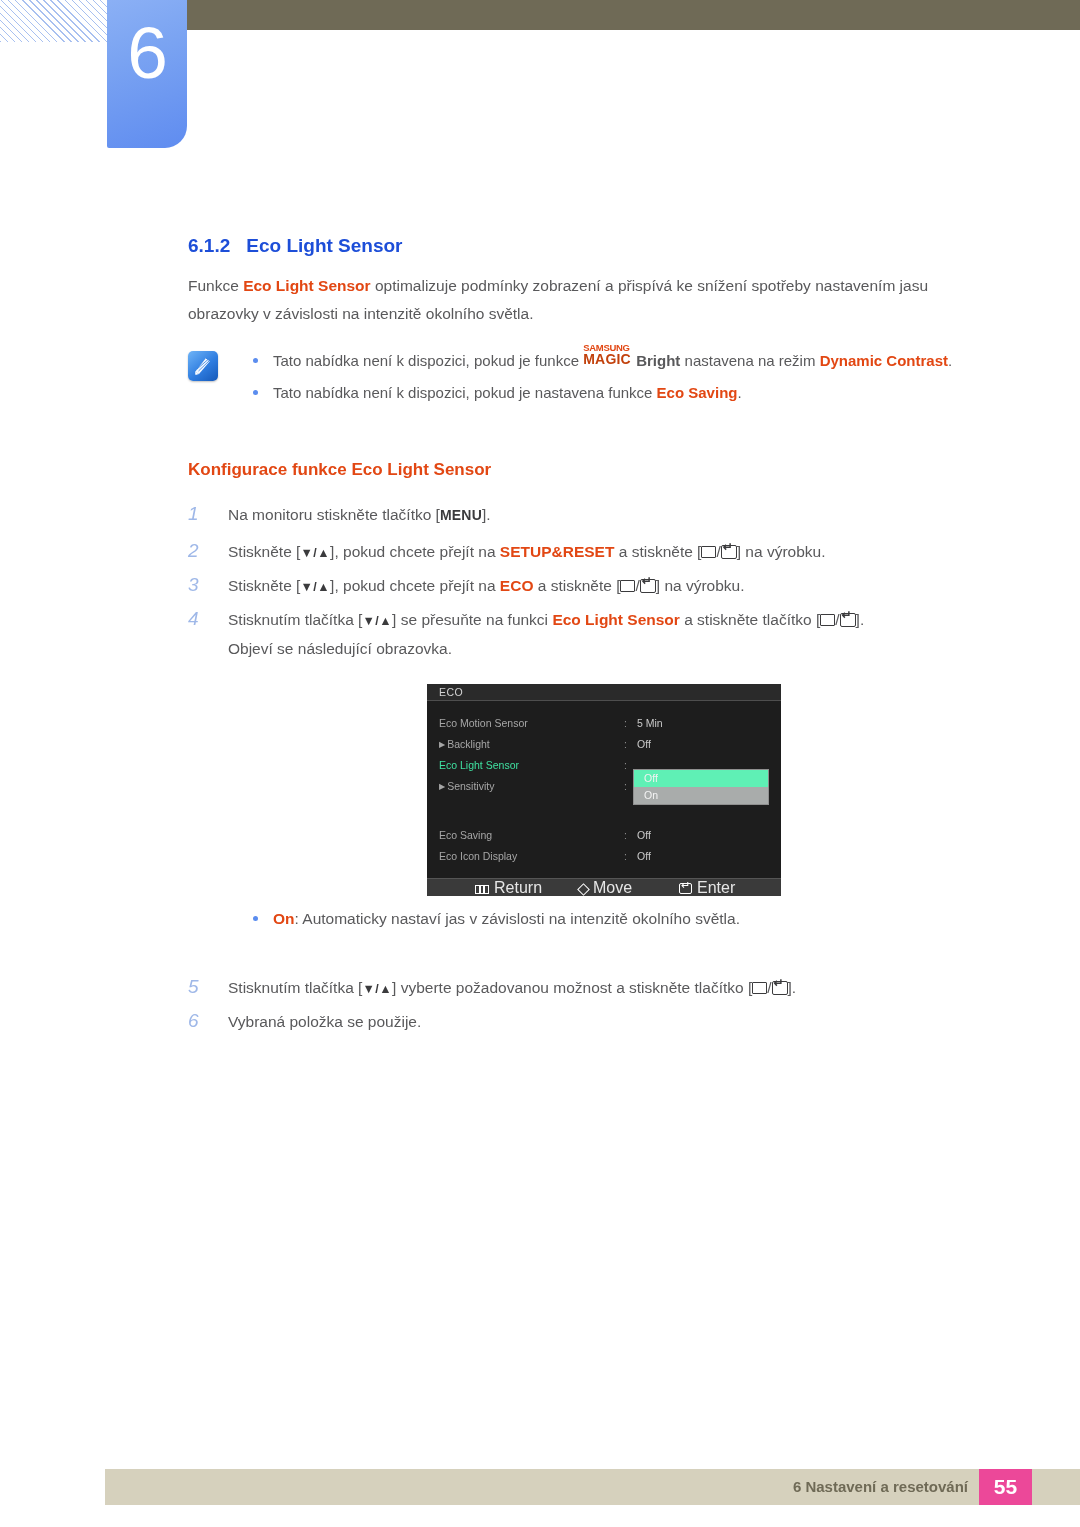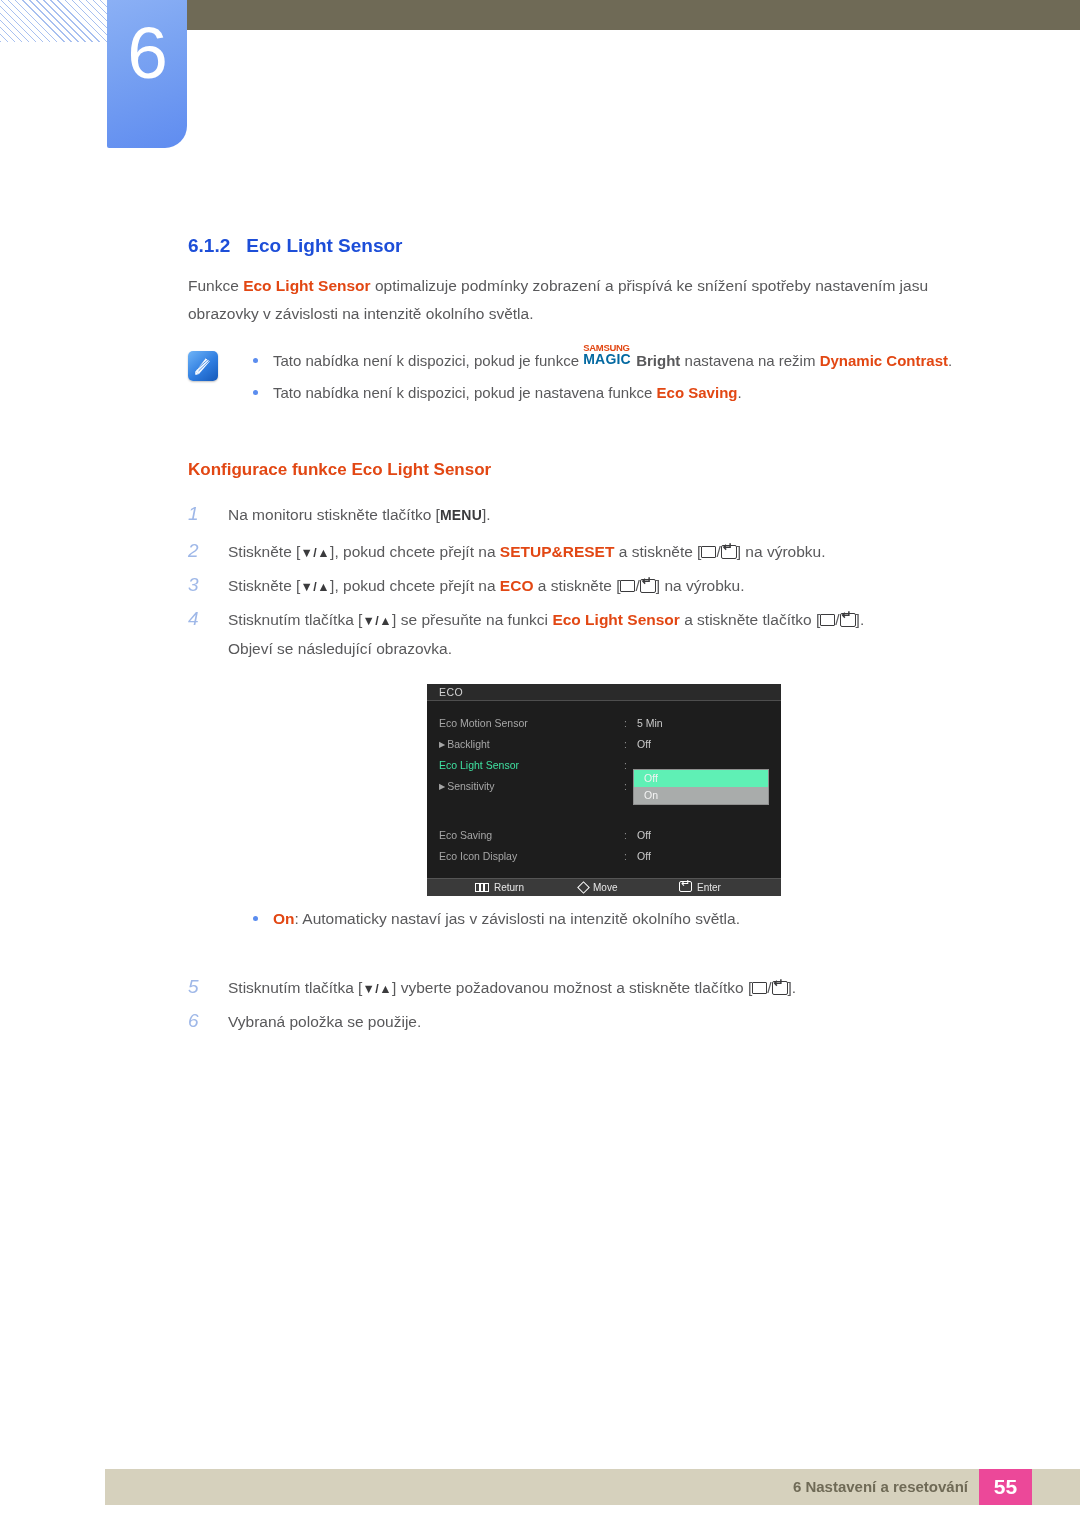--- a/index.html
+++ b/index.html
@@ -151,21 +151,21 @@
     font-weight: bold;
     color: #e24713;
     letter-spacing: -0.3px;
     line-height: 9px;
   }
   .magic .magicword {
     position: absolute;
     left: 0; top: 0px;
     font-size: 14px;
     font-weight: bold;
-    color: #0369a1;
+    color: #c2410c;
     letter-spacing: 0.2px;
     line-height: 14px;
   }
   .brightword {
     font-size: 15px;
     font-weight: bold;
     color: #59595b;
   }
 
   
@@ -338,21 +338,21 @@
     left: 0; bottom: 0;
     width: 354px;
     height: 17px;
     background: #3a3a3a;
     border-top: 1px solid #555;
   }
   .osd-fitem {
     position: absolute;
     top: 0;
     height: 33px;
-    font-size: 10px;
+    font-size: 16px;
     line-height: 17px;
     color: #e6e6e6;
     white-space: nowrap;
   }
   .osd-fitem .glyph {
     display: inline-block;
     margin-right: 5px;
     vertical-align: -1px;
   }
   #f-return { left: 48px; }

